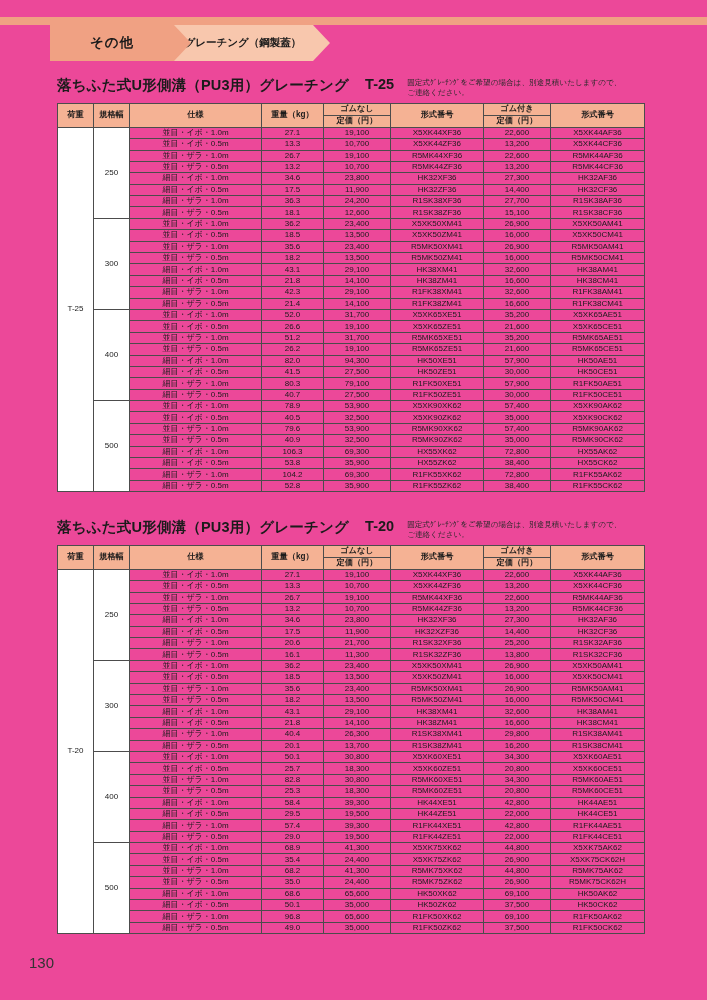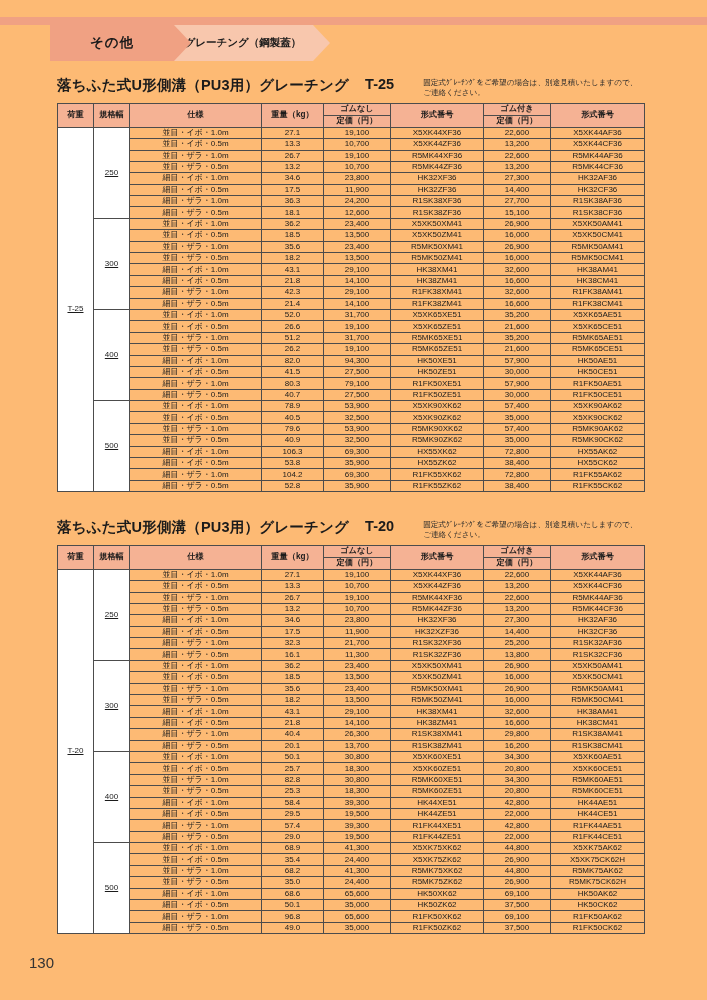--- a/index.html
+++ b/index.html
@@ -1,47 +1,47 @@
 <!DOCTYPE html>
 <html><head>
 <meta charset="utf-8">
 <style>
   html,body{margin:0;padding:0;background:#e8e8e8;}
   .page{
-    position:relative;width:707px;height:1000px;background:#fdba74;
+    position:relative;width:707px;height:1000px;background:#ec4899;
     font-family:"Liberation Sans","DejaVu Sans",sans-serif;color:#1b1b1b;
     overflow:hidden;margin:0 auto;
   }
   
   .topbar{position:absolute;top:17px;left:0;width:707px;height:8px;background:var(--c1);}
   .crumb{
     position:absolute;top:25px;height:36px;display:flex;align-items:center;justify-content:center;
     box-sizing:border-box;padding-right:17px;
     clip-path:polygon(0 0, calc(100% - 17px) 0, 100% 50%, calc(100% - 17px) 100%, 0 100%);
   }
   .crumb-1{left:50px;width:141px;z-index:3;background:var(--c1);font-weight:bold;font-size:13.5px;letter-spacing:1px;}
   .crumb-2{left:173px;width:157px;z-index:2;background:var(--c2);font-size:10.5px;font-weight:bold;}
   .crumb-3{left:313px;width:149px;z-index:1;background:var(--c3);font-size:10.5px;font-weight:bold;}
   
   .sec{position:absolute;left:57px;width:590px;}
   .sec-t25{top:76px;}
   .sec-t20{top:518px;}
   .sec-head{display:flex;align-items:flex-start;margin-bottom:5px;}
   .sec-title{font-size:14.5px;font-weight:bold;margin:0;letter-spacing:0.2px;white-space:nowrap;}
   .sec-load{font-size:14.5px;font-weight:bold;margin-left:16px;white-space:nowrap;}
-  .sec-note{margin-left:29px;font-size:7.6px;line-height:1.3;color:#2a2a2a;padding-top:2px;white-space:nowrap;}
+  .sec-note{margin-left:13px;font-size:7.6px;line-height:1.3;color:#2a2a2a;padding-top:2px;white-space:nowrap;}
   
   table.cat{border-collapse:collapse;table-layout:fixed;width:543px;border:1.5px solid #3c3c3c;}
   table.cat th,table.cat td{
     border:0.8px solid #4c4c4c;padding:0;text-align:center;vertical-align:middle;
     font-size:8px;line-height:1;overflow:hidden;white-space:nowrap;
   }
   table.cat thead th{background:var(--hdr);font-size:8.2px;font-weight:bold;height:11px;}
   table.cat tbody td{height:10.4px;font-size:8px;}
-  td.load-cell,td.width-cell{font-size:8.4px;background:#fff;text-decoration:underline;}
+  td.load-cell,td.width-cell{font-size:8.4px;background:#fff;}
   .pagenum{position:absolute;left:29px;top:954px;font-size:15px;color:#333;}
   col.c-load{width:36px;}  col.c-width{width:36px;}  col.c-spec{width:132px;}
   col.c-weight{width:62px;} col.c-price1{width:67px;} col.c-model1{width:93px;}
   col.c-price2{width:67px;} col.c-model2{width:94px;}
 </style>
 </head>
 <body>
 
 <div class="page" style="--c1: #f0a183; --c2: #f8c7ad; --c3: #fbe0d2; --hdr: #f5b294;">
 
@@ -438,21 +438,21 @@
             <tr>
               <td>細目・イボ・0.5m</td>
               <td>17.5</td>
               <td>11,900</td>
               <td>HK32XZF36</td>
               <td>14,400</td>
               <td>HK32CF36</td>
             </tr>
             <tr>
               <td>細目・ザラ・1.0m</td>
-              <td>32.3</td>
+              <td>20.6</td>
               <td>21,700</td>
               <td>R1SK32XF36</td>
               <td>25,200</td>
               <td>R1SK32AF36</td>
             </tr>
             <tr>
               <td>細目・ザラ・0.5m</td>
               <td>16.1</td>
               <td>11,300</td>
               <td>R1SK32ZF36</td>

